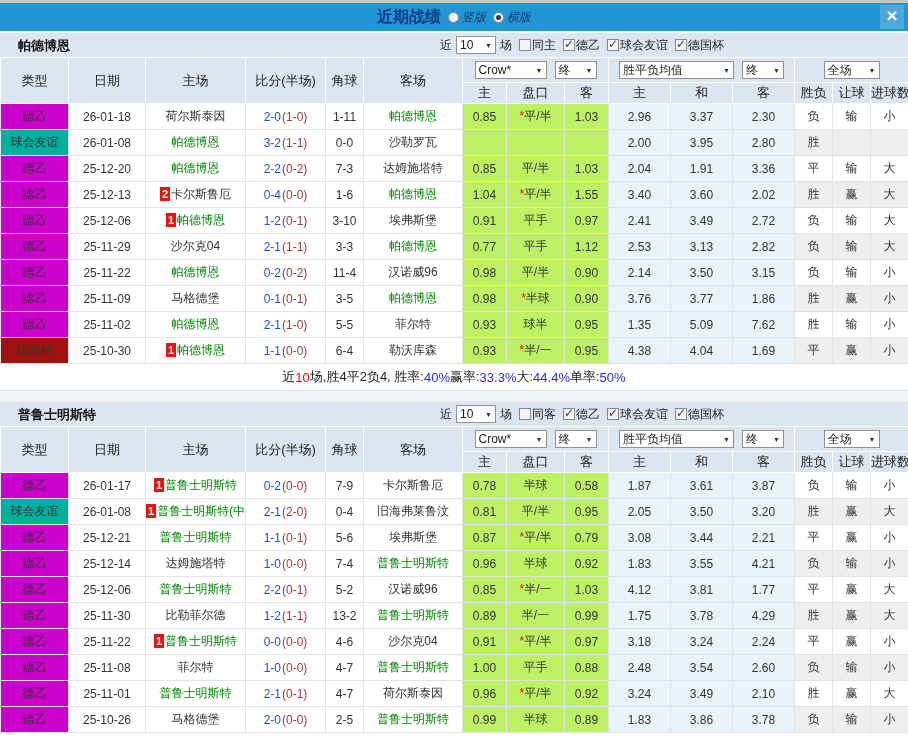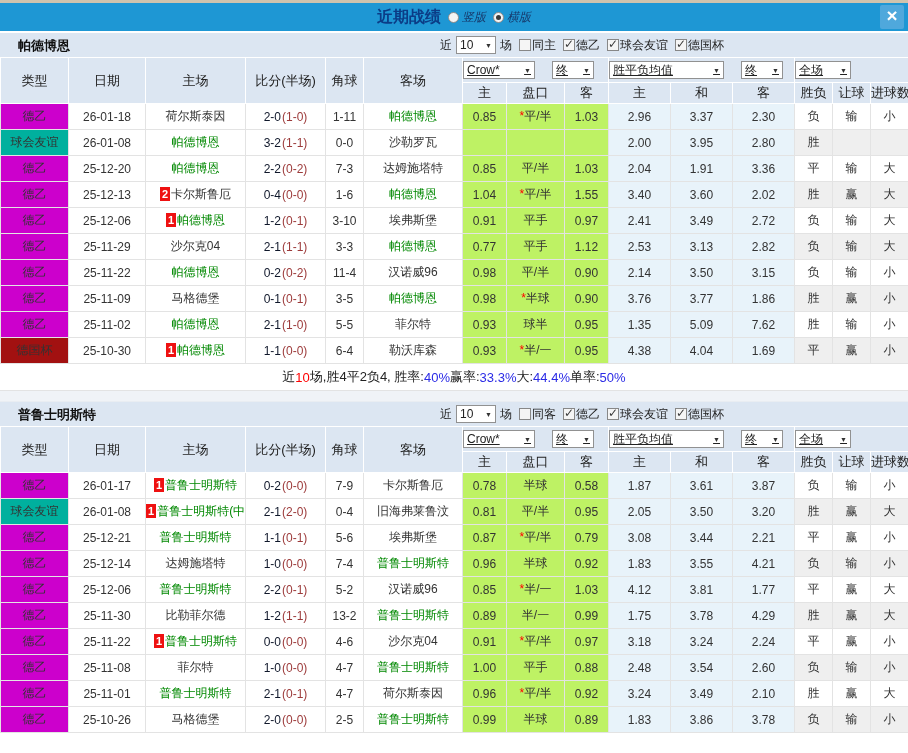--- a/index.html
+++ b/index.html
@@ -45,31 +45,31 @@
     display: inline-block; position: relative; margin: 0 1px 0 7px; vertical-align: -2px;
   }
   .cb.on::after { content: "\2713"; position: absolute; left: 0px; top: -3px; font-size: 12px; font-weight: bold; color: #3a3a3a; }
   table.results { width: 908px; border-collapse: collapse; table-layout: fixed; border-radius: 21px; }
   table.results th {
     background: #dce6f2; border: 1px solid #fff; font-weight: normal;
     font-size: 13px; color: #222; padding: 0; white-space: nowrap; overflow: hidden;
   }
   tr.hA th { height: 25px; }
   tr.hB th { height: 21px; }
-  .grp { display: flex; align-items: center; gap: 17px; text-decoration: underline; }
+  .grp { display: flex; justify-content: center; align-items: center; gap: 8px; }
   table.results td {
     border: 1px solid #e3e3e3; text-align: center; font-size: 12px; color: #333;
     height: 26px; padding: 0; white-space: nowrap; overflow: hidden;
   }
   td.type-cell { color: #fff; border: 1px solid #fff; }
   td.odds-cell { background: #bef264; }
   td.avg-cell { background: #e8f3fa; }
   td.res-g { background: #efefef; }
   .green { color: #008800; }
-  .sc { color: #0f172a; }
+  .sc { color: #1d4ed8; }
   .hf { color: #9c3a3a; margin-left: 1px; }
   .badge {
     display: inline-block; background: #ee1111; color: #fff; font-weight: bold;
     font-size: 11px; height: 14px; line-height: 14px; padding: 0 2px; margin-right: 1px;
   }
   .star { color: #ff0000; font-style: normal; }
   .c-win { color: #e60000; }
   .c-draw { color: #1313e0; }
   .c-loss { color: #007700; }
   .summary { height: 26px; display: flex; justify-content: center; align-items: center; font-size: 13px; }

